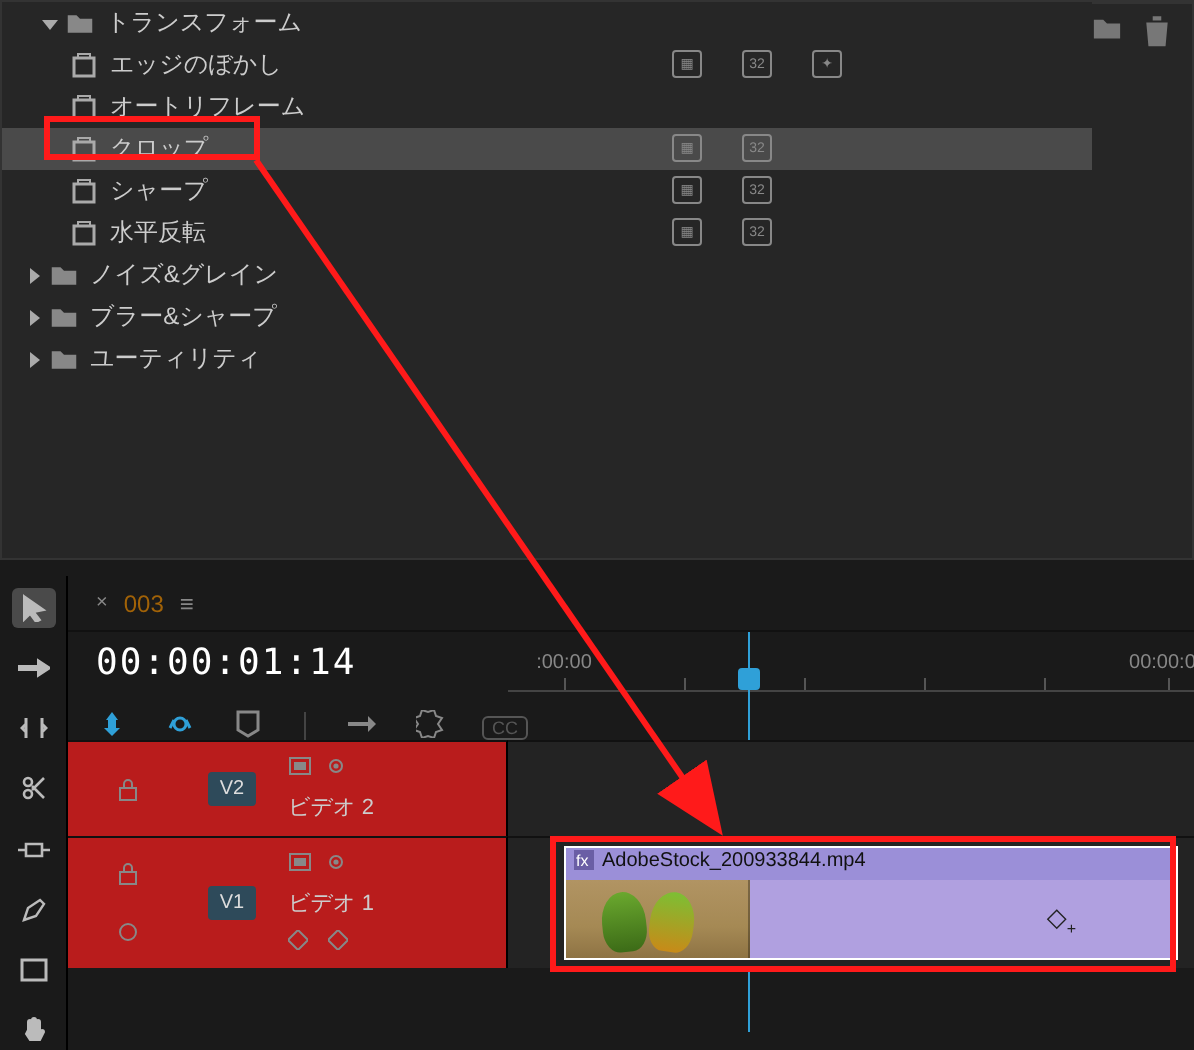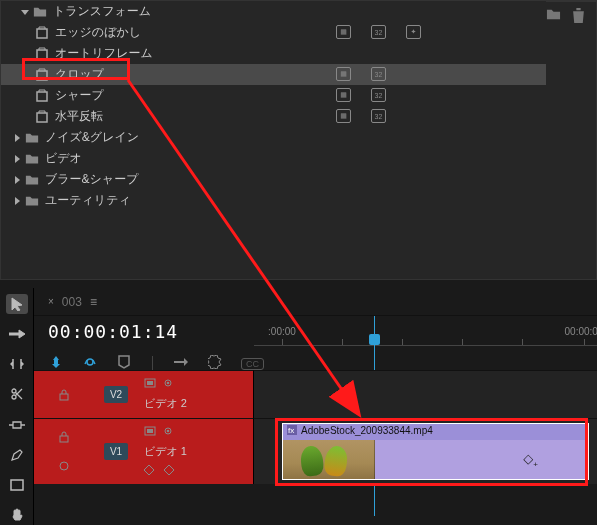--- a/index.html
+++ b/index.html
@@ -89,21 +89,21 @@
   .tool.active { background: #4a4a4a; }
   .tool svg { fill: #bbb; stroke: #bbb; }
 
   .timeline-area { flex: 1; display: flex; flex-direction: column; }
   .seq-tab {
     height: 28px; display: flex; align-items: center;
     padding-left: 14px; gap: 8px;
     border-bottom: 1px solid #111;
   }
   .seq-tab .x { color: #888; font-size: 10px; }
-  .seq-tab .title { color: #737373; font-size: 12px; }
+  .seq-tab .title { color: #a16207; font-size: 12px; }
   .seq-tab .menu { color: #888; font-size: 12px; }
 
   .tc-row { height: 30px; display: flex; }
   .tc-left {
     width: 220px;
     display: flex; align-items: center;
     padding-left: 14px;
   }
   .timecode {
     color: #ffffff; font-family: monospace; font-size: 18px;
@@ -295,34 +295,20 @@
             <svg viewBox="0 0 8 8">
               <polygon points="2,0 7,4 2,8" fill="#aaa"></polygon>
             </svg>
           </span>
           <span class="folder-icon">
             <svg viewBox="0 0 16 14">
               <path d="M1 3h5l2 2h7v8H1z"></path>
             </svg>
           </span>
           <span class="label">ノイズ&amp;グレイン</span>
-        </div>
-        <div class="row">
-          <span class="indent" style="width:4px"></span>
-          <span class="disclose">
-            <svg viewBox="0 0 8 8">
-              <polygon points="2,0 7,4 2,8" fill="#aaa"></polygon>
-            </svg>
-          </span>
-          <span class="folder-icon">
-            <svg viewBox="0 0 16 14">
-              <path d="M1 3h5l2 2h7v8H1z"></path>
-            </svg>
-          </span>
-          <span class="label">ビデオ</span>
         </div>
         <div class="row">
           <span class="indent" style="width:4px"></span>
           <span class="disclose">
             <svg viewBox="0 0 8 8">
               <polygon points="2,0 7,4 2,8" fill="#aaa"></polygon>
             </svg>
           </span>
           <span class="folder-icon">
             <svg viewBox="0 0 16 14">

